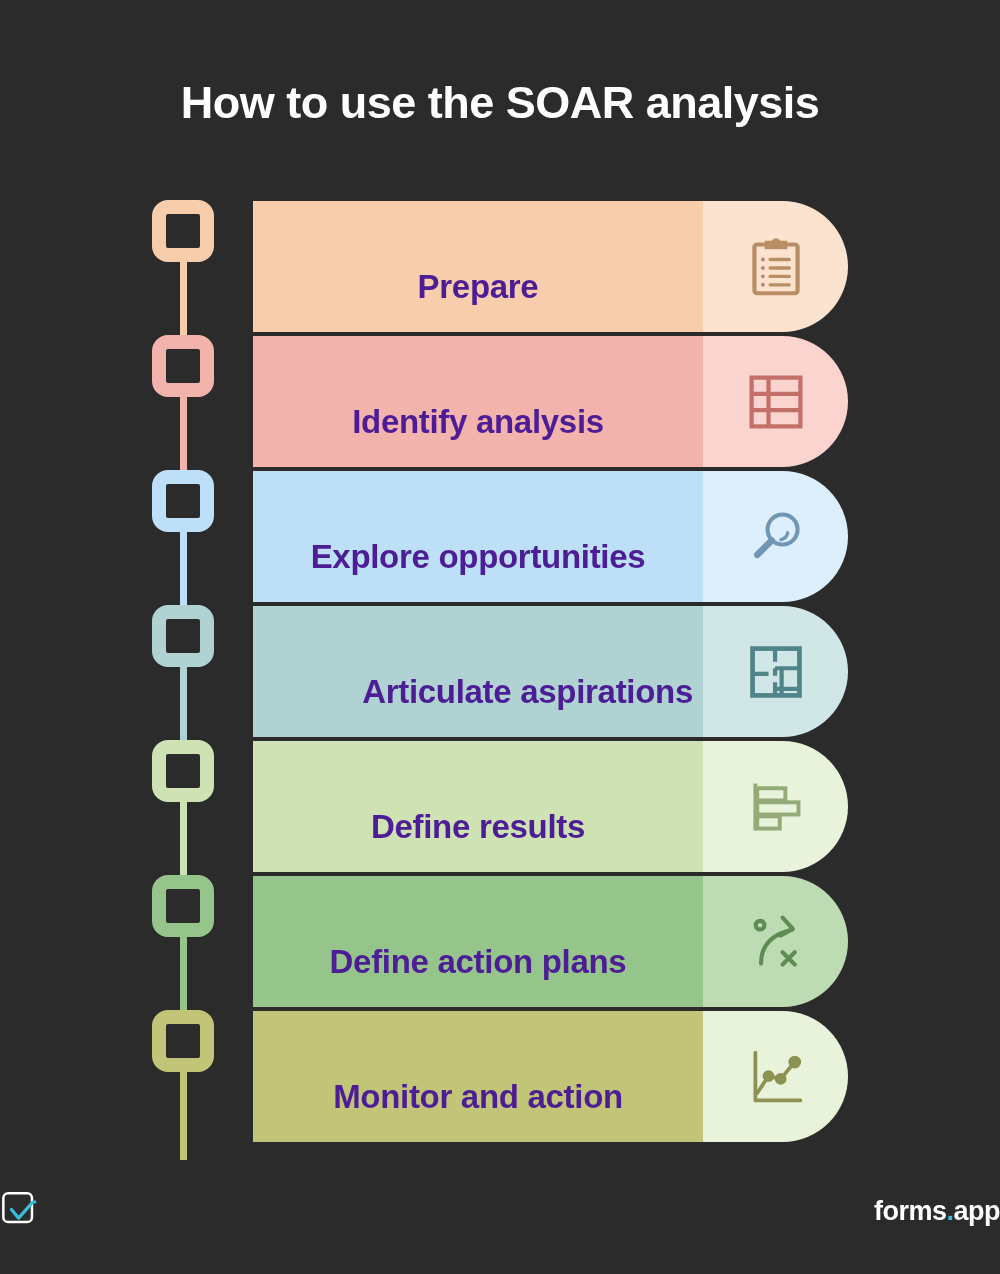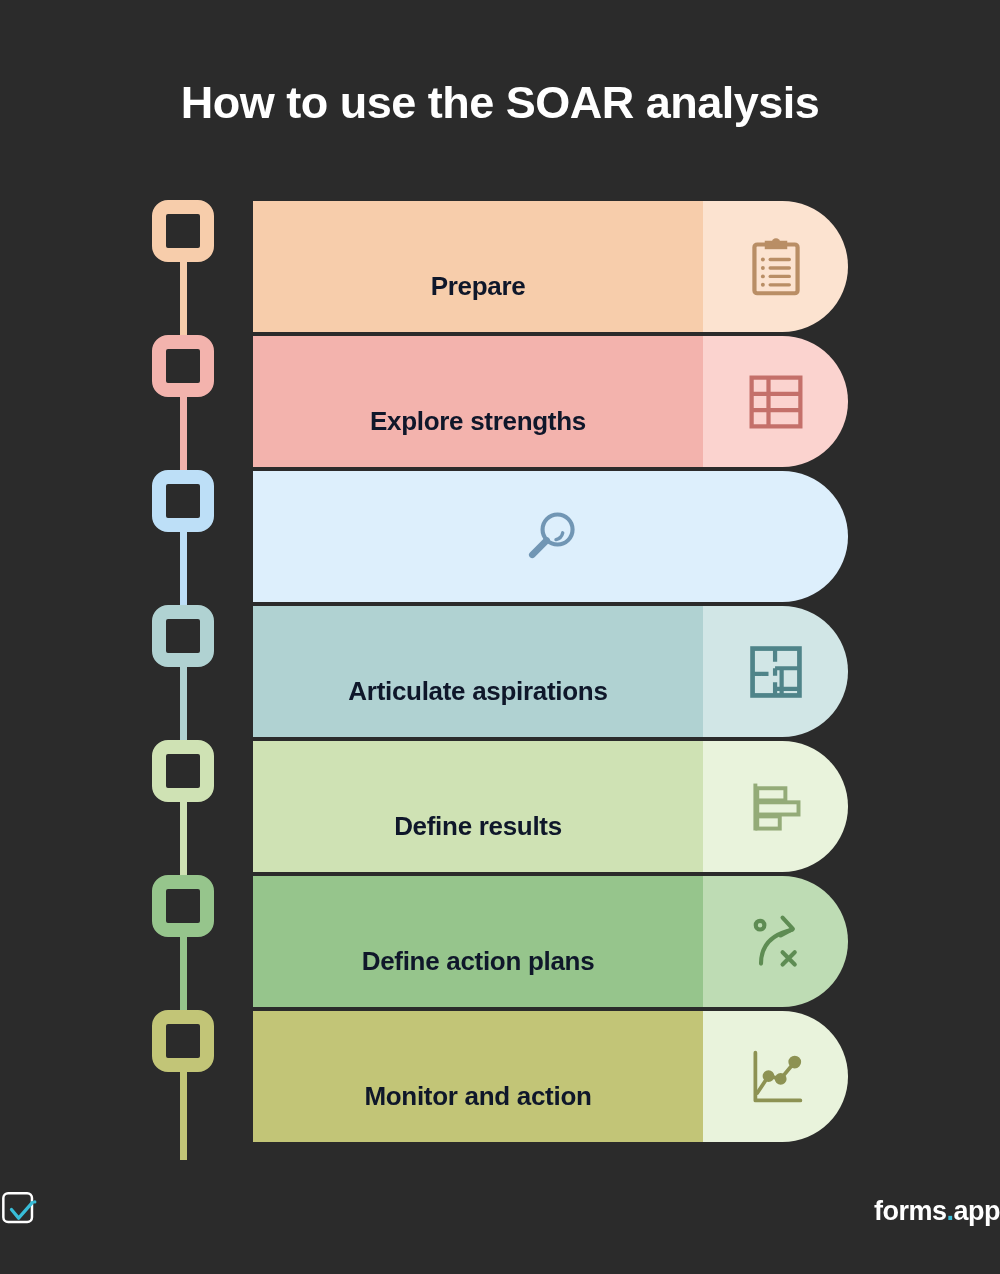--- a/index.html
+++ b/index.html
@@ -64,22 +64,22 @@
     display: flex;
     align-items: stretch;
   }
   .row-body {
     flex: 0 0 450px;
     display: flex;
     align-items: center;
     justify-content: center;
   }
   .row-label {
-    color: #0f172a;
-    font-size: 26px;
+    color: #4c1d95;
+    font-size: 33px;
     font-weight: 700;
     letter-spacing: -0.3px;
     text-align: center;
     padding: 0 10px;
     margin-top: 40px;
   }
   .row-cap {
     flex: 1 1 auto;
     border-top-right-radius: 72px;
     border-bottom-right-radius: 72px;
@@ -162,44 +162,47 @@
         <circle cx="18" cy="42" r="2.1" fill="#b98e65"></circle>
               <rect x="24" y="40.2" width="24" height="3.6" rx="1.8" fill="#b98e65"></rect>
         <circle cx="18" cy="51" r="2.1" fill="#b98e65"></circle>
               <rect x="24" y="49.2" width="24" height="3.6" rx="1.8" fill="#b98e65"></rect>
       </svg>
           </span>
         </div>
       </div>
       <div class="row">
         <div class="row-body" style="background: rgb(243, 179, 173);">
-          <div class="row-label">Explore strengths</div>
+          <div class="row-label">Identify analysis</div>
         </div>
         <div class="row-cap" style="background: rgb(251, 211, 207);">
           <span>
             <svg class="row-icon" viewBox="0 0 64 64" fill="none">
         <rect x="6" y="6" width="52" height="52" stroke="#c4706a" stroke-width="4.5"></rect>
         <path d="M6 23.3h52M6 40.6h52M24 6v52" stroke="#c4706a" stroke-width="4.5"></path>
       </svg>
           </span>
         </div>
       </div>
       <div class="row">
+        <div class="row-body" style="background: rgb(189, 223, 247);">
+          <div class="row-label">Explore opportunities</div>
+        </div>
         <div class="row-cap" style="background: rgb(221, 239, 252);">
           <span>
             <svg class="row-icon" viewBox="0 0 64 64" fill="none" stroke="#7196b4" stroke-width="4.4" stroke-linecap="round">
         <circle cx="39" cy="24" r="16"></circle>
         <path d="M27.4 35.6 L12 51" stroke-width="7"></path>
         <path d="M44.5 27.5a9.5 9.5 0 0 1-7.2 7.2" stroke-width="3.6"></path>
       </svg>
           </span>
         </div>
       </div>
       <div class="row">
-        <div class="row-body" style="background: rgb(176, 210, 210);">
+        <div class="row-body" style="background: rgb(176, 210, 210); justify-content: flex-end;">
           <div class="row-label">Articulate aspirations</div>
         </div>
         <div class="row-cap" style="background: rgb(209, 230, 230);">
           <span>
             <svg class="row-icon" viewBox="0 0 64 64" fill="none" stroke="#4f8489">
         <rect x="7" y="7" width="50" height="50" stroke-width="5"></rect>
         <path d="M31 7v14M31 28v8M31 43v14" stroke-width="4.5"></path>
         <path d="M7 34h10M24 34h-7M31 28h26M38 28v29" stroke-width="4.5"></path>
         <path d="M31 50h26" stroke-width="4.5"></path>
       </svg>

